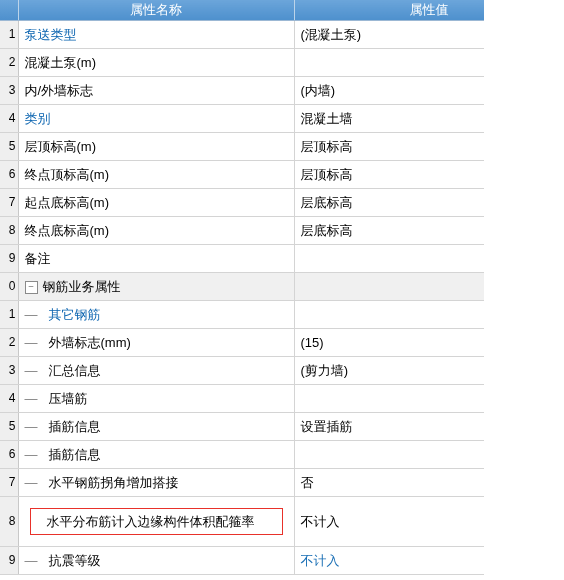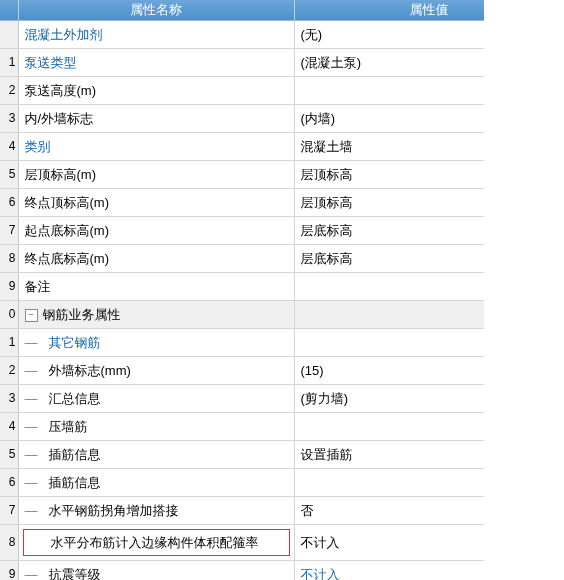--- a/index.html
+++ b/index.html
@@ -98,26 +98,26 @@
     top: -1px;
   }
 
   
   td.name.selected-cell {
     position: relative;
     padding: 0;
   }
   .edit-box {
     position: relative;
-    margin: 4px;
+    margin: 11px;
     height: 27px;
     border: 1px solid #e8312a;
     box-sizing: border-box;
     background: #ffffff;
-    padding-left: 27px;
+    padding-left: 16px;
     line-height: 25px;
   }
   td.val.combo-cell {
     position: relative;
     padding: 0 0 0 6px;
   }
   .combo-arrow {
     position: absolute;
     right: 4px;
     top: 0;
@@ -142,32 +142,27 @@
     </colgroup>
     <thead>
       <tr>
         <th class="idx-head"></th>
         <th>属性名称</th>
         <th>属性值</th>
       </tr>
     </thead>
     <tbody id="grid-body">
         <tr>
-          <td class="idx"></td>
-          <td class="name"><span><span style="display: inline-block; width: 0px;"></span><span class="link">混凝土外加剂</span></span></td>
-          <td class="val"><span>(无)</span></td>
-        </tr>
-        <tr>
           <td class="idx">1</td>
           <td class="name"><span><span style="display: inline-block; width: 0px;"></span><span class="link">泵送类型</span></span></td>
           <td class="val"><span>(混凝土泵)</span></td>
         </tr>
         <tr>
           <td class="idx">2</td>
-          <td class="name"><span><span style="display: inline-block; width: 0px;"></span><span>泵送高度(m)</span></span></td>
+          <td class="name"><span><span style="display: inline-block; width: 0px;"></span><span>混凝土泵(m)</span></span></td>
           <td class="val"><span></span></td>
         </tr>
         <tr>
           <td class="idx">3</td>
           <td class="name"><span><span style="display: inline-block; width: 0px;"></span><span>内/外墙标志</span></span></td>
           <td class="val"><span>(内墙)</span></td>
         </tr>
         <tr>
           <td class="idx">4</td>
           <td class="name"><span><span style="display: inline-block; width: 0px;"></span><span class="link">类别</span></span></td>

